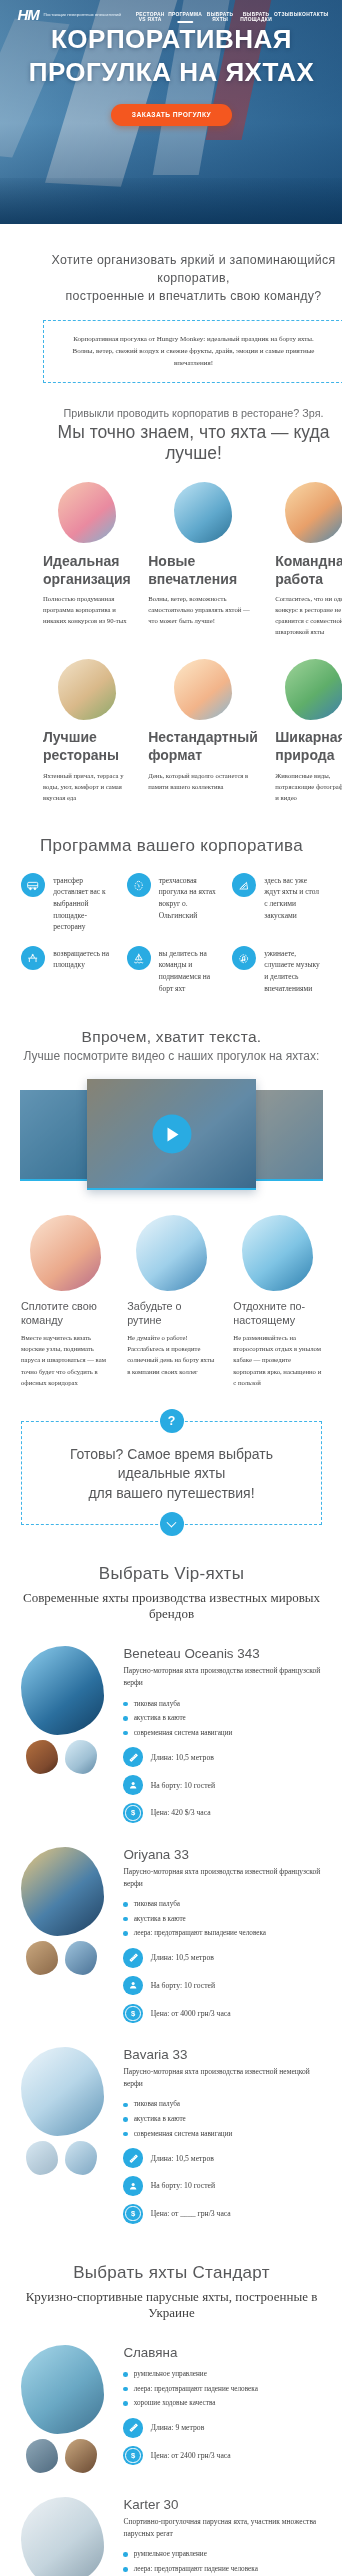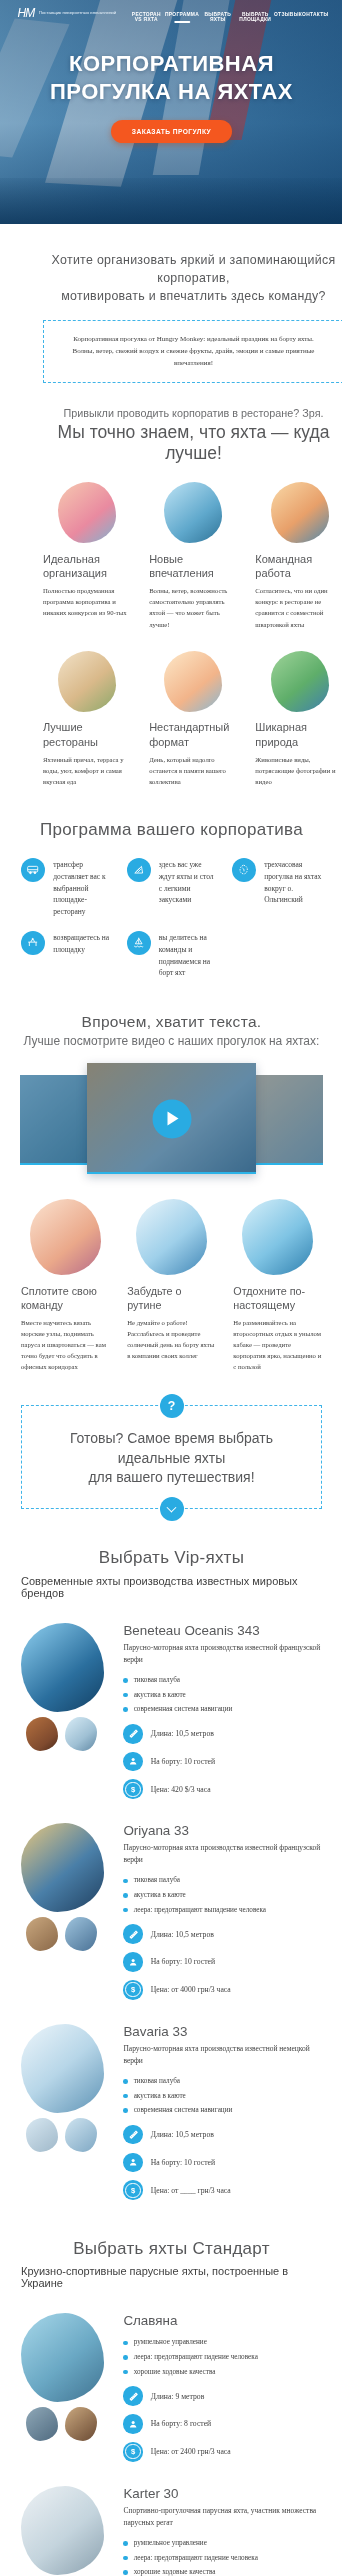--- a/index.html
+++ b/index.html
@@ -1,62 +1,62 @@
 <!DOCTYPE html>
 <html lang="ru" style="font-size:8.2px"><head>
 <meta charset="utf-8">
 <style>
   * { margin:0; padding:0; box-sizing:border-box; }
   html,body { width:343px; }
   body { font-family:"Liberation Sans", sans-serif; color:#58595b; background:#fff; }
   .wrap { width:301px; margin:0 auto; }
   .serif { font-family:"Liberation Serif", serif; color:#3f3f3f; }
   h2 { font-weight:300; font-size:17px; color:#57585a; text-align:center; letter-spacing:0.3px; }
-  .sub { font-family:Liberation Sans, sans-serif; font-size:11px; color:#3f3f3f; }
+  .sub { font-family:Liberation Serif, serif; font-size:13px; color:#3f3f3f; text-align:center; }
 
   
   .hero { position:relative; height:224px; overflow:hidden;
     background:linear-gradient(115deg,#7db8dd 0%,#4a86b4 45%,#2b6493 100%); }
   .sail { position:absolute; background:rgba(255,255,255,.55); }
   .sail.s1 { width:77px; height:216px; left:77px; top:-31px; transform:skewX(-14deg) rotate(3deg); }
   .sail.s2 { width:46px; height:196px; left:170px; top:-20.6px; background:rgba(235,244,250,.45); transform:skewX(-10deg); }
   .sail.red { width:36px; height:155px; left:222px; top:-15.5px; background:rgba(196,60,60,.65); transform:skewX(-12deg); }
   .sail.s3 { width:57px; height:134px; left:-15.5px; top:20.6px; background:rgba(255,255,255,.35); transform:skewX(-18deg) rotate(6deg); }
   .hero-overlay { position:absolute; inset:0; background:linear-gradient(180deg,rgba(16,56,96,.45) 0%,rgba(23,70,110,.25) 55%,rgba(10,50,90,.55) 100%); }
   .hero-water { position:absolute; left:0; right:0; bottom:0; height:46px; background:linear-gradient(180deg,rgba(12,60,100,.1),rgba(8,48,84,.7)); }
   .hero-inner { position:relative; z-index:2; height:100%; }
 
   .site-header { display:flex; align-items:flex-start; padding:7.2px 14.4px 0 17.5px; }
   .logo { display:flex; align-items:center; margin-right:11.3px; }
-  .logo-mark { font-size:12px; font-weight:400; font-style:italic; color:#fff; letter-spacing:-1px; line-height:1; }
+  .logo-mark { font-size:15px; font-weight:700; font-style:italic; color:#fff; letter-spacing:-1px; line-height:1; }
   .logo-tag { margin-left:4.6px; font-size:4.4px; color:#e8f2fa; line-height:1.35; }
   .nav { display:flex; flex:1; justify-content:space-between; list-style:none; margin-top:5.2px; }
   .nav li { text-align:center; }
   .nav a { color:#fff; font-size:4.9px; font-weight:700; letter-spacing:0.3px; text-decoration:none; display:block; max-width:41px; }
   .nav li.active a { position:relative; padding-bottom:5.2px; }
   .nav li.active a::after { content:""; position:absolute; left:50%; transform:translateX(-50%); bottom:0; width:15.5px; height:1.5px; background:#fff; border-radius:1px; }
 
-  .hero-title { text-align:center; color:#fff; font-weight:700; font-size:22px; line-height:1.3; margin-top:27px; letter-spacing:0.5px; text-shadow:0 1px 4.1px rgba(0,30,60,.35); }
+  .hero-title { text-align:center; color:#fff; font-weight:700; font-size:26px; line-height:1.3; letter-spacing:0.5px; text-shadow:0 1px 4.1px rgba(0,30,60,.35); }
   .hero-sub { text-align:center; color:#fff; font-weight:300; font-size:13px; line-height:1.35; margin-top:14.4px; text-shadow:0 0.5px 3.1px rgba(0,30,60,.35); }
   .btn-solid { display:block; margin:13.4px auto 0; width:121px; padding:7.7px 0; background:#f4571f; color:#fff; border:none; border-radius:15.5px;
     font-size:6.7px; font-weight:700; letter-spacing:0.4px; cursor:pointer; box-shadow:0 2.1px 6.2px rgba(180,60,10,.4); }
 
   
   .intro { padding-top:28px;margin-left:43px; }
   .intro h2 { font-size:12.4px; line-height:1.45; }
   .dashed-box { border:1px dashed #3fb4e8; margin:14.4px auto 0; padding:12.4px 15.5px; }
   .dashed-box p { font-size:7px; text-align:center; line-height:1.7; }
   .intro-small { margin-top:24px; font-weight:300; font-size:10.8px; color:#6d6e70; text-align:center; }
   .intro-big { margin-top:3.1px; font-weight:300; font-size:17.5px; color:#57585a; text-align:center; }
 
   
   .features { display:grid; grid-template-columns:repeat(3,1fr); column-gap:17.5px; row-gap:21.6px; margin-top:18.5px; }
   .blob { border-radius:53% 47% 56% 44% / 46% 56% 44% 54%; }
   .feat .blob { width:58px; height:61px; margin:0 auto; }
-  .feat h3 { font-weight:400; font-size:11px; color:#58595b; line-height:1.3; margin-top:8.2px; }
+  .feat h3 { font-weight:700; font-size:14px; color:#58595b; line-height:1.3; margin-top:8.2px; }
   .feat p { font-size:6.7px; line-height:1.65; margin-top:5.2px; }
 
   .g-f1{background:linear-gradient(140deg,#f6c9b0,#e98aa0 60%,#7fb2d0);}
   .g-f2{background:linear-gradient(140deg,#bfe4f5,#5fa8cc 60%,#2e7296);}
   .g-f3{background:linear-gradient(140deg,#f9d9a8,#e8a06a 55%,#4f89ad);}
   .g-f4{background:linear-gradient(140deg,#fde8c8,#f2b48a 60%,#86b8d4);}
   .g-f5{background:linear-gradient(140deg,#f2e2c8,#d9b98a 55%,#8aa86a);}
   .g-f6{background:linear-gradient(140deg,#9fd49a,#5fae6a 55%,#3f7fae);}
 
   
@@ -173,21 +173,21 @@
       <span>КОРПОРАТИВНАЯ</span><br>
       <span>ПРОГУЛКА НА ЯХТАХ</span>
     </h1>
     <button class="btn-solid">ЗАКАЗАТЬ ПРОГУЛКУ</button>
   </div>
 </section>
 
 <section class="intro wrap">
   <h2>
     <span>Хотите организовать яркий и запоминающийся корпоратив,</span><br>
-    <span>мотивировать и впечатлить здесь команду?</span>
+    <span>построенные и впечатлить свою команду?</span>
   </h2>
   <div class="dashed-box">
     <p class="serif">
       <span>Корпоративная прогулка от Hungry Monkey: идеальный праздник на борту яхты.</span><br>
       <span>Волны, ветер, свежий воздух и свежие фрукты, драйв, эмоции и самые приятные впечатления!</span>
     </p>
   </div>
   <div class="intro-small">Привыкли проводить корпоратив в ресторане? Зря.</div>
   <div class="intro-big">Мы точно знаем, что яхта — куда лучше!</div>
 
@@ -235,52 +235,63 @@
             <path d="M3 12h18"></path>
             <circle cx="8" cy="17.5" r="1.6" fill="#fff"></circle>
             <circle cx="16" cy="17.5" r="1.6" fill="#fff"></circle>
           </svg>
       </span>
       <p>трансфер доставляет вас к выбранной площадке-ресторану</p>
     </div>
     <div class="step">
       <span class="step-ic">
         <svg width="13.4" height="13.4" viewBox="0 0 24 24" fill="none" stroke="#fff" stroke-width="1.6">
+            <path d="M12 4c4 1 7 4 6.5 8.5C18 17 15 20 11.5 19.5 7.5 19 5 16 5.5 11.5 6 7.5 8.5 4.5 12 4z" stroke-dasharray="2.5 2"></path>
+            <path d="M10 9c1.5 1 3 3 2.5 6"></path>
+          </svg>
+      </span>
+      <p>трехчасовая прогулка на яхтах вокруг о. Ольгинский</p>
+    </div>
+    <div class="step">
+      <span class="step-ic">
+        <svg width="13.4" height="13.4" viewBox="0 0 24 24" fill="none" stroke="#fff" stroke-width="1.6">
             <path d="M5 18L17 6l2 12z"></path>
             <path d="M8 15l6-6M10 17l6-6"></path>
           </svg>
       </span>
       <p>здесь вас уже ждут яхты и стол с легкими закусками</p>
-    </div>
-    <div class="step">
-      <span class="step-ic">
-        <svg width="13.4" height="13.4" viewBox="0 0 24 24" fill="none" stroke="#fff" stroke-width="1.6">
-            <path d="M12 4c4 1 7 4 6.5 8.5C18 17 15 20 11.5 19.5 7.5 19 5 16 5.5 11.5 6 7.5 8.5 4.5 12 4z" stroke-dasharray="2.5 2"></path>
-            <path d="M10 9c1.5 1 3 3 2.5 6"></path>
-          </svg>
-      </span>
-      <p>трехчасовая прогулка на яхтах вокруг о. Ольгинский</p>
     </div>
     <div class="step">
       <span class="step-ic">
         <svg width="13.4" height="13.4" viewBox="0 0 24 24" fill="none" stroke="#fff" stroke-width="1.6">
             <path d="M4 11h16M6 11v7M18 11v7M9 11c0-3 1.5-4.5 3-4.5S15 8 15 11"></path>
             <circle cx="12" cy="5.5" r="1.2" fill="#fff"></circle>
           </svg>
       </span>
       <p>возвращаетесь на площадку</p>
     </div>
     <div class="step">
       <span class="step-ic">
         <svg width="13.4" height="13.4" viewBox="0 0 24 24" fill="none" stroke="#fff" stroke-width="1.6">
             <path d="M12 3v12M12 4l6 10H12M11 6l-5 8h5"></path>
             <path d="M4 18c2 2 4 2 6 0 2 2 4 2 6 0 1.5 1.5 3 1.8 4 1"></path>
           </svg>
       </span>
       <p>вы делитесь на команды и поднимаемся на борт яхт</p>
+    </div>
+    <div class="step">
+      <span class="step-ic">
+        <svg width="13.4" height="13.4" viewBox="0 0 24 24" fill="none" stroke="#fff" stroke-width="1.6">
+            <circle cx="12" cy="12" r="7" stroke-dasharray="3 2"></circle>
+            <path d="M10 15V9l4-1v6"></path>
+            <circle cx="9.3" cy="15.2" r="1.3" fill="#fff"></circle>
+            <circle cx="13.3" cy="14.2" r="1.3" fill="#fff"></circle>
+          </svg>
+      </span>
+      <p>ужинаете, слушаете музыку и делитесь впечатлениями</p>
     </div>
   </div>
 </section>
 
 <section class="video-sec">
   <h2>Впрочем, хватит текста.</h2>
   <div class="video-sub">Лучше посмотрите видео с наших прогулок на яхтах:</div>
   <div class="carousel">
     <div class="slide left"></div>
     <div class="slide right"></div>
@@ -520,29 +531,20 @@
             <svg width="11.3" height="11.3" viewBox="0 0 24 24">
               <g transform="rotate(-45 12 12)">
                 <rect x="2" y="9" width="20" height="6" rx="1" fill="#fff"></rect>
                 <path d="M6 9v3M10 9v3M14 9v3M18 9v3" stroke="#29abe2" stroke-width="1.2"></path>
               </g>
             </svg>
           </span>
         <span class="txt">Длина: 9 метров</span>
       </div>
       <div class="spec">
-        <span class="ic">
-            <svg width="10.3" height="10.3" viewBox="0 0 24 24">
-              <circle cx="12" cy="8" r="3.6" fill="#fff"></circle>
-              <path d="M4.5 20c.5-4.5 3.5-6.5 7.5-6.5s7 2 7.5 6.5z" fill="#fff"></path>
-            </svg>
-          </span>
-        <span class="txt">На борту: 8 гостей</span>
-      </div>
-      <div class="spec">
         <span class="ic ring">
             <span class="dollar-g">$</span>
           </span>
         <span class="txt">Цена: от 2400 грн/3 часа</span>
       </div>
     </div>
   </article>
 
   <article class="card">
     <div class="card-media">

